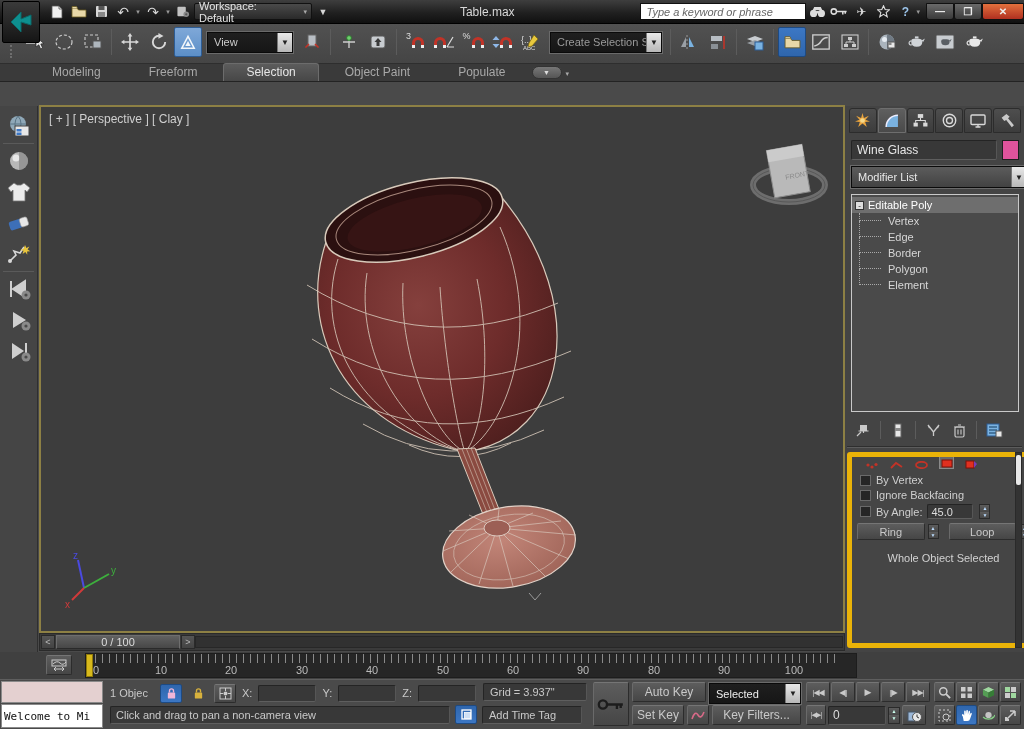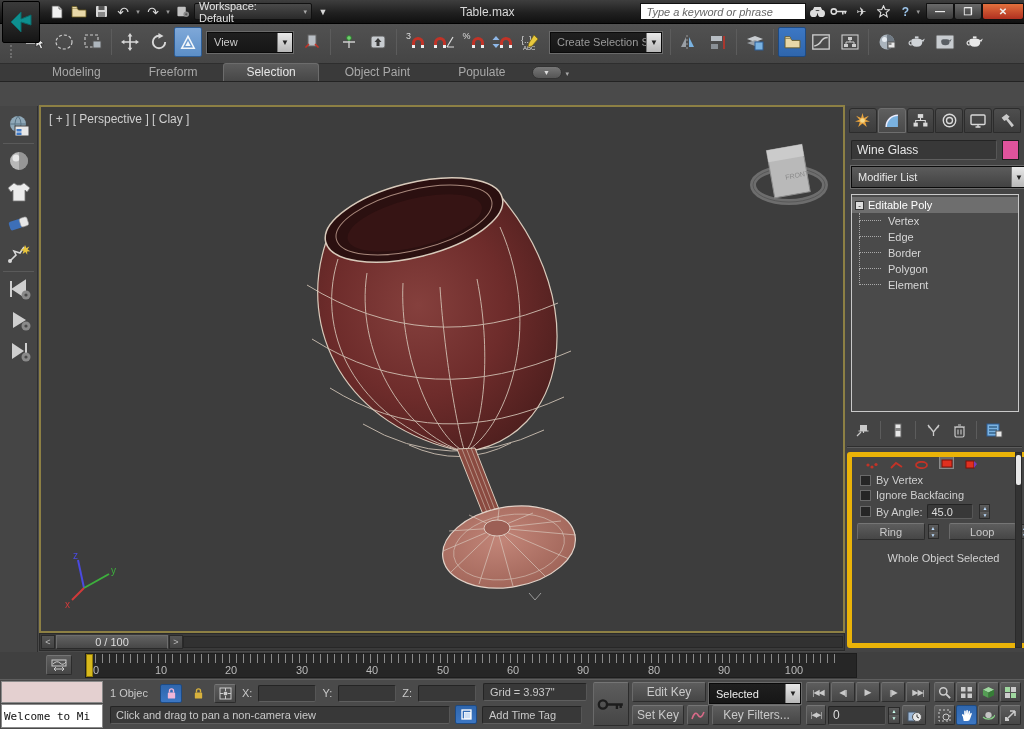--- a/index.html
+++ b/index.html
@@ -76,21 +76,21 @@
   
   #viewport{left:39px;top:105px;width:806px;height:528px;border:2px solid #8d8044;background:#3d3d3d;}
   #vp-label{left:8px;top:5px;color:#cfcfcf;font-size:12px;}
   #vp-canvas{left:0;top:0;width:802px;height:524px;}
 
   
   #timeslider{left:39px;top:633px;width:806px;height:18px;background:#3a3a3a;
     border:1px solid #2a2a2a;display:flex;align-items:center;padding:0 1px;}
   .ts-arrow{width:14px;height:14px;background:linear-gradient(#555,#434343);border:1px solid #2a2a2a;
     color:#bbb;font-size:9px;display:flex;align-items:center;justify-content:center;}
-  #ts-handle{width:112px;height:14px;background:linear-gradient(#616161,#474747);border:1px solid #6e6e6e;
+  #ts-handle{width:124px;height:14px;background:linear-gradient(#616161,#474747);border:1px solid #6e6e6e;
     border-bottom-color:#2a2a2a;color:#ddd;font-size:11px;display:flex;align-items:center;justify-content:center;margin:0 1px;text-align:right;}
   #ts-track{flex:1;height:12px;background:#313131;border:1px solid #272727;}
 
   
   #trackbar-zone{left:0;top:652px;width:1024px;height:27px;background:#404040;}
   #mce-btn{left:46px;top:3px;width:26px;height:20px;}
   #ruler{left:85px;top:1px;width:772px;height:25px;background:#262626;border:1px solid #1d1d1d;}
   #ticks{position:absolute;left:2px;top:0;width:750px;height:9px;
     background:repeating-linear-gradient(to right,#8a8a8a 0 1px,transparent 1px 7.04px);}
   .tick-label{position:absolute;top:10px;transform:translateX(-50%);color:#bbb;font-size:11px;}
@@ -731,21 +731,21 @@
       </span>
   </div>
 
   <span class="btn abs" style="left:593px;top:2px;width:36px;height:44px">
     <svg width="28" height="13" viewBox="0 0 26 12" style="color:#1c1c1c">
         <use href="#i-key"></use>
       </svg>
     </span>
 
   <span class="btn abs" style="left:632px;top:2px;width:74px;height:20px">
-      <span>Edit Key</span>
+      <span>Auto Key</span>
     </span>
   <span class="btn abs" style="left:632px;top:25px;width:52px;height:20px">
       <span>Set Key</span>
     </span>
   <span class="ddown abs" style="left:709px;top:3px;width:92px">
     <span class="txt" style="color:#eee">Selected</span>
     <span class="arrow">▼</span>
   </span>
   <span class="btn abs" style="left:687px;top:25px;width:22px;height:20px">
     <svg width="14" height="12">

